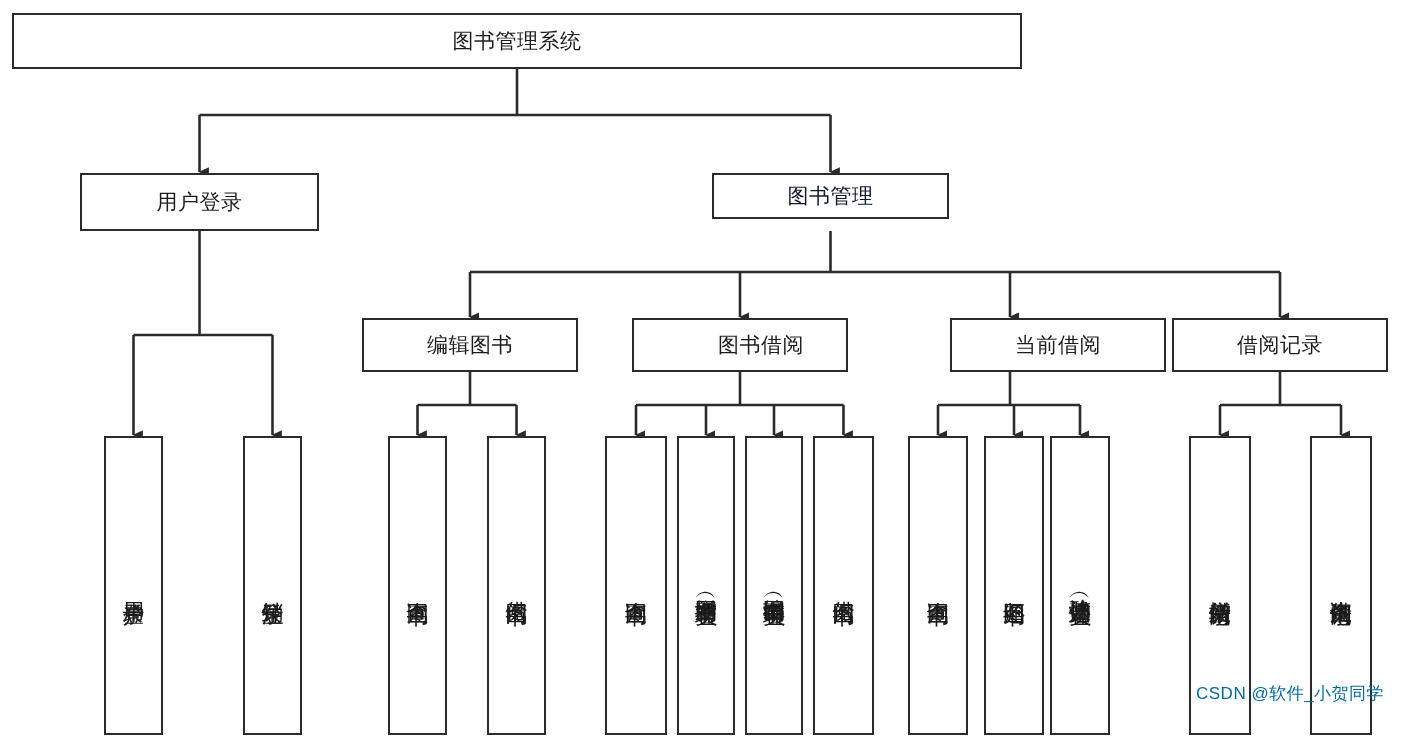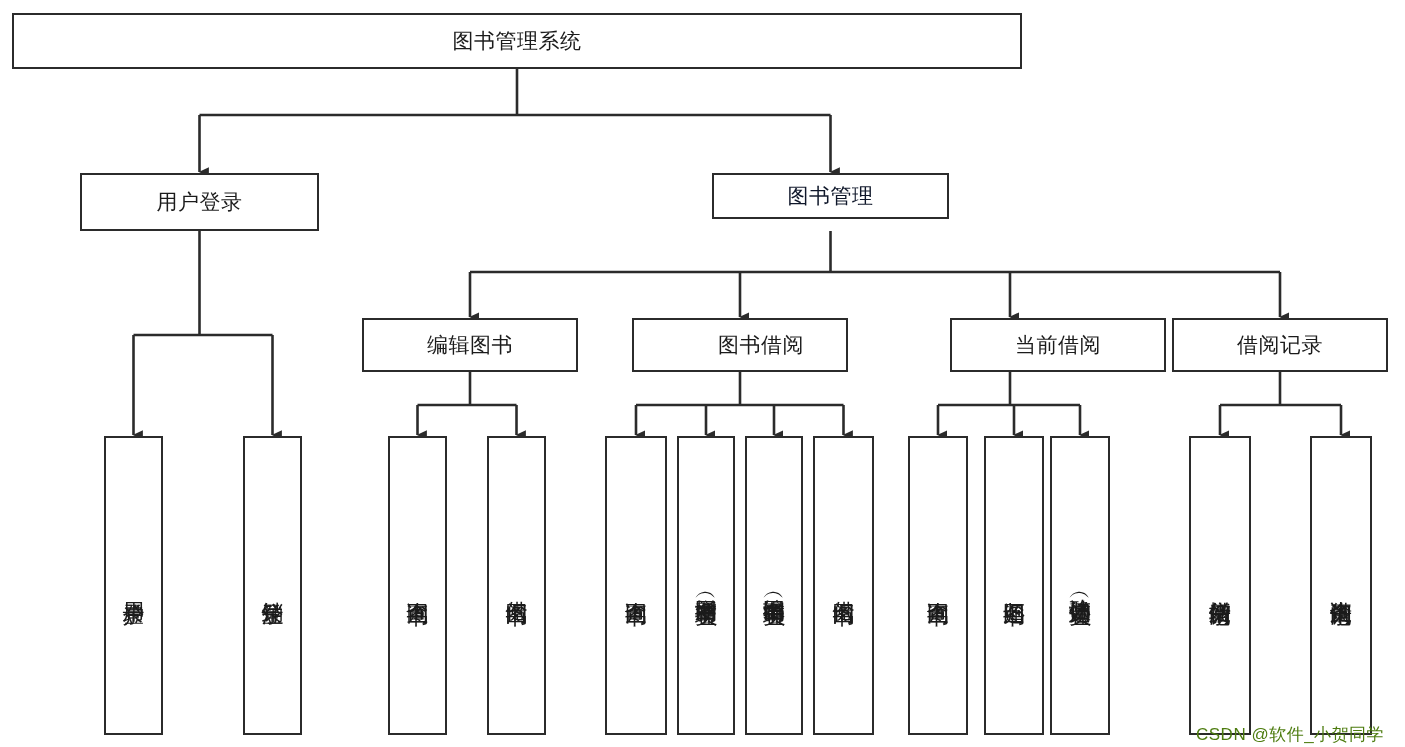--- a/index.html
+++ b/index.html
@@ -166,14 +166,14 @@
         <span>借阅记录</span>
       </div>
       <div class="node vert" style="left: 1189px; top: 436px; width: 62px; height: 299px; border-color: rgb(43, 43, 43); background: rgb(255, 255, 255); color: rgb(27, 27, 27);">
         <span class="vlabel">新增借阅记录</span>
       </div>
       <div class="node vert" style="left: 1310px; top: 436px; width: 62px; height: 299px; border-color: rgb(43, 43, 43); background: rgb(255, 255, 255); color: rgb(27, 27, 27);">
         <span class="vlabel">查询借阅记录</span>
       </div>
     </div>
 
-  <div class="watermark" style="left: 1196px; top: 723px; color: #4d7c0f;">CSDN @软件_小贺同学</div>
+  <div class="watermark" style="left: 1196px; top: 682px; color: #0369a1;">CSDN @软件_小贺同学</div>
 </div>
 
 </body></html>

